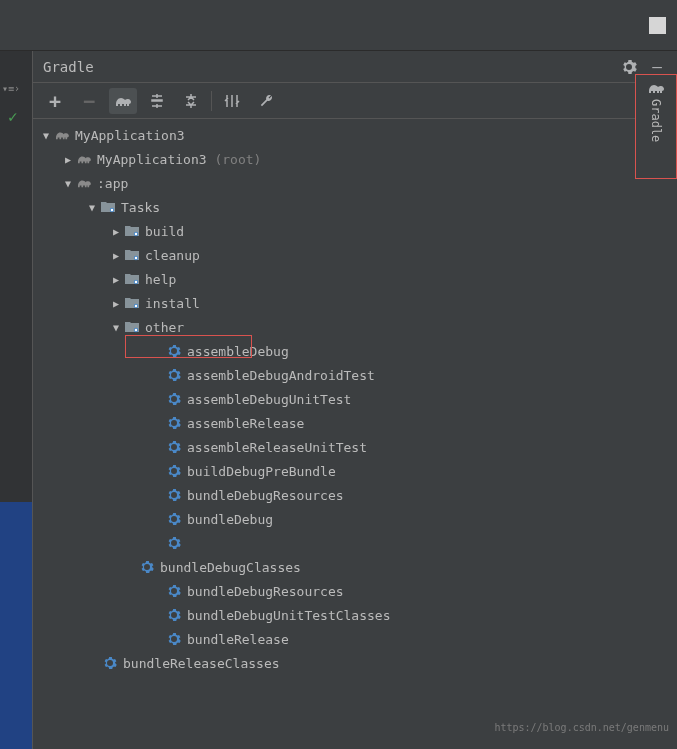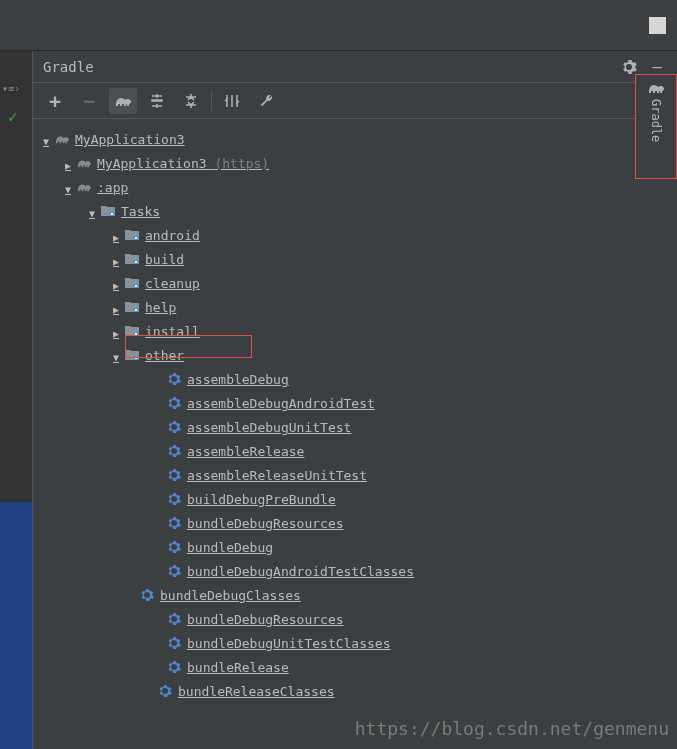--- a/index.html
+++ b/index.html
@@ -117,25 +117,24 @@
     flex: 1;
     overflow-y: auto;
     padding-top: 4px;
     position: relative;
   }
   .tree::-webkit-scrollbar { width: 10px; }
   .tree::-webkit-scrollbar-track { background: #3c3f41; }
   .tree::-webkit-scrollbar-thumb { background: #5e5e5e; border-radius: 2px; }
   .node {
     display: flex;
-    align-items: flex-end;
+    align-items: center;
     height: 24px;
     cursor: pointer;
     white-space: nowrap;
-    text-decoration: underline;
   }
   .arrow {
     width: 14px;
     text-align: center;
     color: #bbbbbb;
     font-size: 10px;
     flex-shrink: 0;
   }
   .arrow.open::before { content: "▼"; }
   .arrow.closed::before { content: "▶"; }
@@ -172,23 +171,23 @@
   }
   .side-tab-text {
     writing-mode: vertical-rl;
     font-size: 12px;
     color: #bbbbbb;
     margin-top: 4px;
   }
   .watermark {
     position: absolute;
     right: 8px;
-    bottom: 10px;
+    bottom: 16px;
     color: #7a7a7a;
-    font-size: 18px;
+    font-size: 10px;
     pointer-events: none;
   }
   svg { display: block; }
   .blue-square {
     position: absolute;
     left: 0;
     top: 451px;
     width: 32px;
     height: 260px;
     background: #214283;
@@ -292,21 +291,21 @@
           </span>
     <span class="label">MyApplication3</span>
   </div>
         <div class="node" style="padding-left:28px">
     <span class="arrow closed"></span>
     <span class="nicon">
             <svg width="16" height="12" viewBox="0 0 18 14">
               <path fill="#8a8a8a" d="M2 10c0-3 2-6 5-6 2 0 3 1 4 2 1-1 2-1 3-1 2 0 3 2 3 3 0 1-1 2-2 2v2h-2v-2h-1v2H10v-2H8v2H6v-2H4v2H2v-2z"></path>
             </svg>
           </span>
-    <span class="label">MyApplication3 <span class="root">(https)</span></span>
+    <span class="label">MyApplication3 <span class="root">(root)</span></span>
   </div>
         <div class="node" style="padding-left:28px">
     <span class="arrow open"></span>
     <span class="nicon">
             <svg width="16" height="12" viewBox="0 0 18 14">
               <path fill="#8a8a8a" d="M2 10c0-3 2-6 5-6 2 0 3 1 4 2 1-1 2-1 3-1 2 0 3 2 3 3 0 1-1 2-2 2v2h-2v-2h-1v2H10v-2H8v2H6v-2H4v2H2v-2z"></path>
             </svg>
           </span>
     <span class="label">:app</span>
   </div>
@@ -323,75 +322,64 @@
   </div>
         <div class="node" style="padding-left:76px">
     <span class="arrow closed"></span>
     <span class="nicon">
             <svg width="16" height="14" viewBox="0 0 16 14">
               <path fill="#87939a" d="M1 2h5l1 1h8v9H1z"></path>
               <circle cx="12" cy="10" r="2.2" fill="#4a88c7"></circle>
               <path fill="#fff" d="M12 8.8a1.2 1.2 0 100 2.4 1.2 1.2 0 000-2.4z"></path>
             </svg>
           </span>
-    <span class="label">android</span>
+    <span class="label">build</span>
   </div>
         <div class="node" style="padding-left:76px">
     <span class="arrow closed"></span>
     <span class="nicon">
             <svg width="16" height="14" viewBox="0 0 16 14">
               <path fill="#87939a" d="M1 2h5l1 1h8v9H1z"></path>
               <circle cx="12" cy="10" r="2.2" fill="#4a88c7"></circle>
               <path fill="#fff" d="M12 8.8a1.2 1.2 0 100 2.4 1.2 1.2 0 000-2.4z"></path>
             </svg>
           </span>
-    <span class="label">build</span>
+    <span class="label">cleanup</span>
   </div>
         <div class="node" style="padding-left:76px">
     <span class="arrow closed"></span>
     <span class="nicon">
             <svg width="16" height="14" viewBox="0 0 16 14">
               <path fill="#87939a" d="M1 2h5l1 1h8v9H1z"></path>
               <circle cx="12" cy="10" r="2.2" fill="#4a88c7"></circle>
               <path fill="#fff" d="M12 8.8a1.2 1.2 0 100 2.4 1.2 1.2 0 000-2.4z"></path>
             </svg>
           </span>
-    <span class="label">cleanup</span>
+    <span class="label">help</span>
   </div>
         <div class="node" style="padding-left:76px">
     <span class="arrow closed"></span>
     <span class="nicon">
             <svg width="16" height="14" viewBox="0 0 16 14">
               <path fill="#87939a" d="M1 2h5l1 1h8v9H1z"></path>
               <circle cx="12" cy="10" r="2.2" fill="#4a88c7"></circle>
               <path fill="#fff" d="M12 8.8a1.2 1.2 0 100 2.4 1.2 1.2 0 000-2.4z"></path>
             </svg>
           </span>
-    <span class="label">help</span>
+    <span class="label">install</span>
   </div>
         <div class="node" style="padding-left:76px">
-    <span class="arrow closed"></span>
+    <span class="arrow open"></span>
     <span class="nicon">
             <svg width="16" height="14" viewBox="0 0 16 14">
               <path fill="#87939a" d="M1 2h5l1 1h8v9H1z"></path>
               <circle cx="12" cy="10" r="2.2" fill="#4a88c7"></circle>
               <path fill="#fff" d="M12 8.8a1.2 1.2 0 100 2.4 1.2 1.2 0 000-2.4z"></path>
             </svg>
           </span>
-    <span class="label">install</span>
-  </div>
-        <div class="node" style="padding-left:76px">
-    <span class="arrow open"></span>
-    <span class="nicon">
-            <svg width="16" height="14" viewBox="0 0 16 14">
-              <path fill="#87939a" d="M1 2h5l1 1h8v9H1z"></path>
-              <circle cx="12" cy="10" r="2.2" fill="#4a88c7"></circle>
-              <path fill="#fff" d="M12 8.8a1.2 1.2 0 100 2.4 1.2 1.2 0 000-2.4z"></path>
-            </svg>
-          </span>
     <span class="label">other</span>
   </div>
         <div class="node" style="padding-left:118px">
     <span class="arrow none"></span>
     <span class="nicon">
             <svg width="14" height="14" viewBox="0 0 14 14">
               <path fill="#4a88c7" d="M7 4a3 3 0 100 6 3 3 0 000-6zm5.6 3c0 .3 0 .5-.1.8l1.3 1-1.3 2.3-1.6-.5c-.4.3-.9.6-1.4.8l-.2 1.7H6.1l-.2-1.7c-.5-.2-1-.5-1.4-.8l-1.6.5-1.3-2.3 1.3-1c0-.3-.1-.5-.1-.8s0-.5.1-.8l-1.3-1L2.9 2.9l1.6.5c.4-.3.9-.6 1.4-.8L6.1 1h2.8l.2 1.7c.5.2 1 .5 1.4.8l1.6-.5 1.3 2.3-1.3 1c.1.3.1.5.1.7z"></path>
             </svg>
           </span>
     <span class="label">assembleDebug</span>
@@ -459,21 +447,20 @@
           </span>
     <span class="label">bundleDebug</span>
   </div>
         <div class="node" style="padding-left:118px">
     <span class="arrow none"></span>
     <span class="nicon">
             <svg width="14" height="14" viewBox="0 0 14 14">
               <path fill="#4a88c7" d="M7 4a3 3 0 100 6 3 3 0 000-6zm5.6 3c0 .3 0 .5-.1.8l1.3 1-1.3 2.3-1.6-.5c-.4.3-.9.6-1.4.8l-.2 1.7H6.1l-.2-1.7c-.5-.2-1-.5-1.4-.8l-1.6.5-1.3-2.3 1.3-1c0-.3-.1-.5-.1-.8s0-.5.1-.8l-1.3-1L2.9 2.9l1.6.5c.4-.3.9-.6 1.4-.8L6.1 1h2.8l.2 1.7c.5.2 1 .5 1.4.8l1.6-.5 1.3 2.3-1.3 1c.1.3.1.5.1.7z"></path>
             </svg>
           </span>
-    <span class="label">bundleDebugAndroidTestClasses</span>
   </div>
         <div class="node" style="padding-left:91px">
     <span class="arrow none"></span>
     <span class="nicon">
             <svg width="14" height="14" viewBox="0 0 14 14">
               <path fill="#4a88c7" d="M7 4a3 3 0 100 6 3 3 0 000-6zm5.6 3c0 .3 0 .5-.1.8l1.3 1-1.3 2.3-1.6-.5c-.4.3-.9.6-1.4.8l-.2 1.7H6.1l-.2-1.7c-.5-.2-1-.5-1.4-.8l-1.6.5-1.3-2.3 1.3-1c0-.3-.1-.5-.1-.8s0-.5.1-.8l-1.3-1L2.9 2.9l1.6.5c.4-.3.9-.6 1.4-.8L6.1 1h2.8l.2 1.7c.5.2 1 .5 1.4.8l1.6-.5 1.3 2.3-1.3 1c.1.3.1.5.1.7z"></path>
             </svg>
           </span>
     <span class="label">bundleDebugClasses</span>
   </div>
@@ -497,21 +484,21 @@
   </div>
         <div class="node" style="padding-left:118px">
     <span class="arrow none"></span>
     <span class="nicon">
             <svg width="14" height="14" viewBox="0 0 14 14">
               <path fill="#4a88c7" d="M7 4a3 3 0 100 6 3 3 0 000-6zm5.6 3c0 .3 0 .5-.1.8l1.3 1-1.3 2.3-1.6-.5c-.4.3-.9.6-1.4.8l-.2 1.7H6.1l-.2-1.7c-.5-.2-1-.5-1.4-.8l-1.6.5-1.3-2.3 1.3-1c0-.3-.1-.5-.1-.8s0-.5.1-.8l-1.3-1L2.9 2.9l1.6.5c.4-.3.9-.6 1.4-.8L6.1 1h2.8l.2 1.7c.5.2 1 .5 1.4.8l1.6-.5 1.3 2.3-1.3 1c.1.3.1.5.1.7z"></path>
             </svg>
           </span>
     <span class="label">bundleRelease</span>
   </div>
-        <div class="node" style="padding-left:109px">
+        <div class="node" style="padding-left:54px">
     <span class="arrow none"></span>
     <span class="nicon">
             <svg width="14" height="14" viewBox="0 0 14 14">
               <path fill="#4a88c7" d="M7 4a3 3 0 100 6 3 3 0 000-6zm5.6 3c0 .3 0 .5-.1.8l1.3 1-1.3 2.3-1.6-.5c-.4.3-.9.6-1.4.8l-.2 1.7H6.1l-.2-1.7c-.5-.2-1-.5-1.4-.8l-1.6.5-1.3-2.3 1.3-1c0-.3-.1-.5-.1-.8s0-.5.1-.8l-1.3-1L2.9 2.9l1.6.5c.4-.3.9-.6 1.4-.8L6.1 1h2.8l.2 1.7c.5.2 1 .5 1.4.8l1.6-.5 1.3 2.3-1.3 1c.1.3.1.5.1.7z"></path>
             </svg>
           </span>
     <span class="label">bundleReleaseClasses</span>
   </div>
       </div>
   </div>

